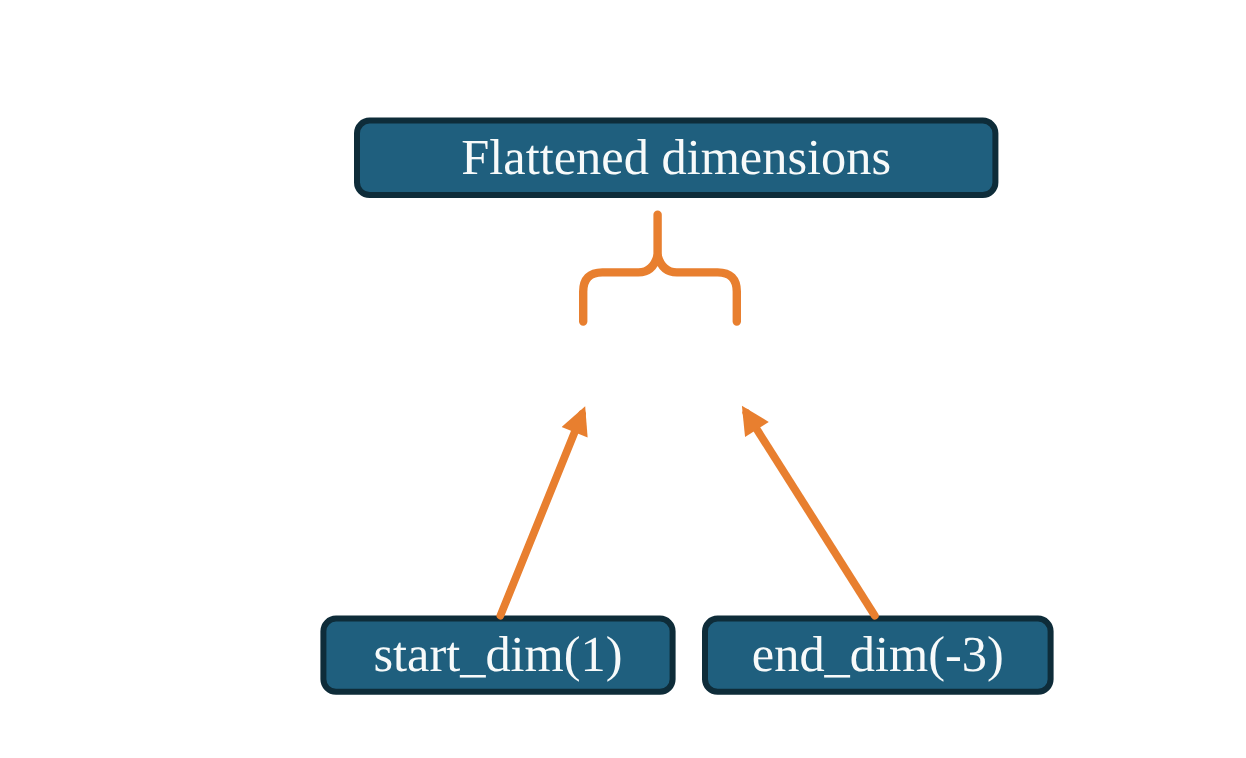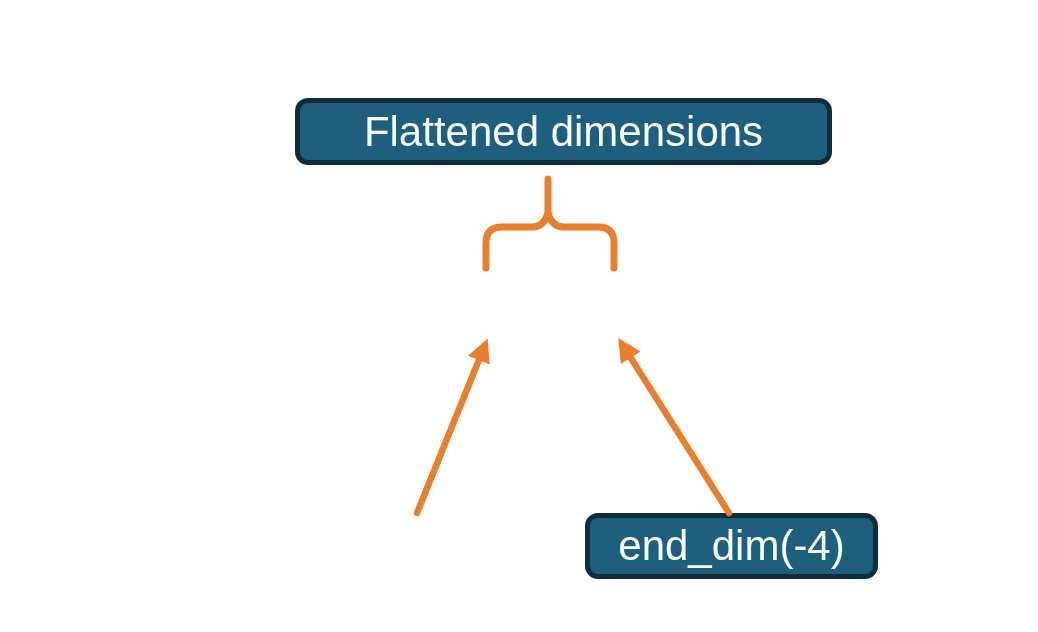--- a/index.html
+++ b/index.html
@@ -10,21 +10,21 @@
     --connector-color: #e87f2f;
   }
   * { margin: 0; padding: 0; box-sizing: border-box; }
   html, body { background: var(--background); }
   .canvas {
     position: relative;
     width: 920px;
     height: 632px;
     background: var(--background);
     overflow: hidden;
-    font-family: Liberation Sans, sans-serif;
+    font-family: Liberation Serif, serif;
   }
   .node {
     position: absolute;
     background: var(--node-fill);
     border: 5px solid var(--node-border);
     color: var(--text-color);
     display: flex;
     align-items: center;
     justify-content: center;
     text-align: center;
@@ -72,23 +72,26 @@
 </head>
 <body>
 
 <div class="canvas">
 
   <div class="node node-title">
     <span>Flattened dimensions</span>
   </div>
 
 
+  <div class="node node-param-start">
+    <span>start_dim(1)</span>
+  </div>
 
   <div class="node node-param-end">
-    <span>end_dim(-4)</span>
+    <span>end_dim(-3)</span>
   </div>
 
   <svg class="overlay" viewBox="0 0 1038 632" xmlns="http://www.w3.org/2000/svg">
     <defs>
       <marker id="arrowhead" viewBox="0 0 10 10" refX="7" refY="5" markerWidth="4.2" markerHeight="3.6" orient="auto">
         <path class="arrowhead-fill" d="M 0 0 L 10 5 L 0 10 Z"></path>
       </marker>
     </defs>
 
     <path class="connector" stroke-width="7" d="M 548 179 L 548 213"></path>

